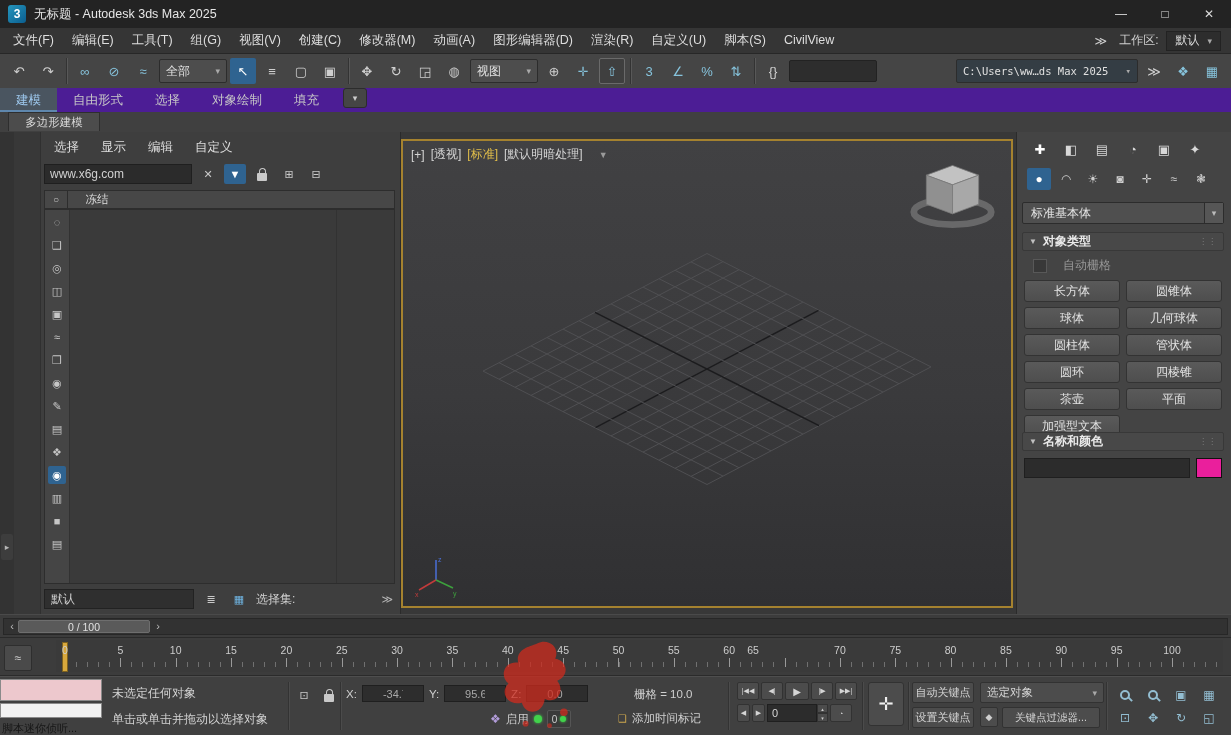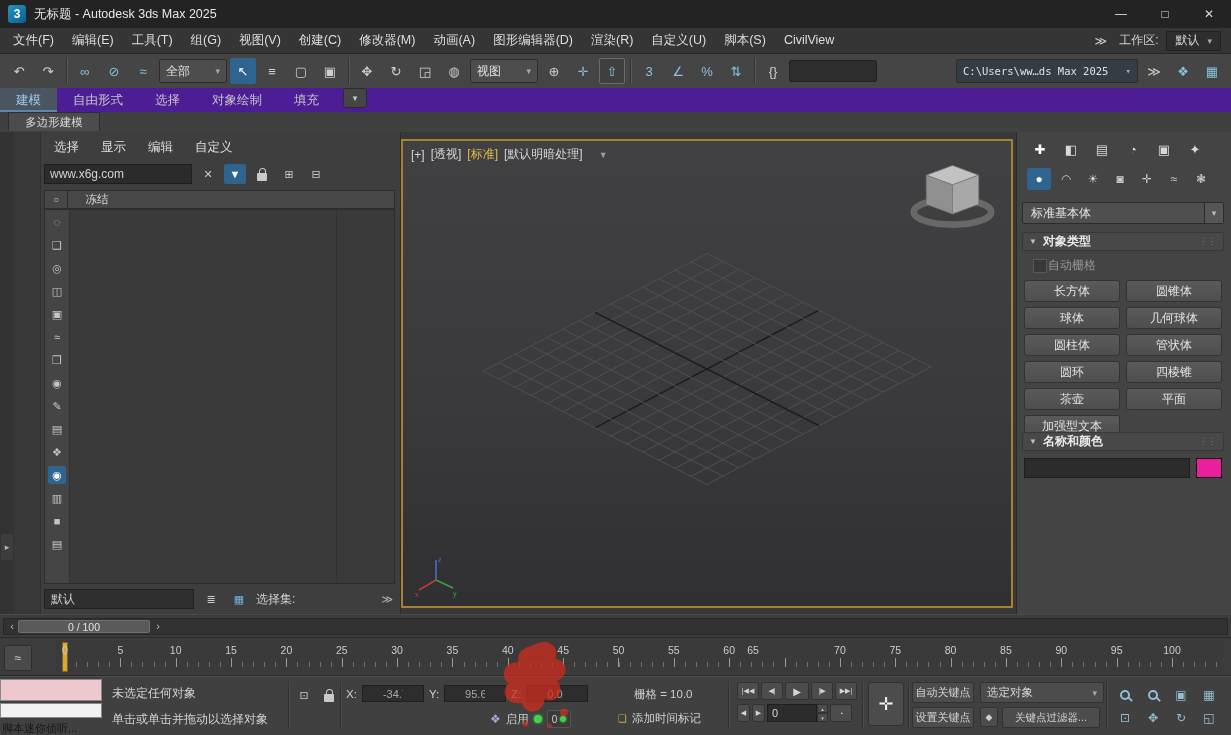--- a/index.html
+++ b/index.html
@@ -116,21 +116,21 @@
   .cp-combo{position:absolute;top:70px;left:5px;right:7px;height:22px;background:#4f4f4f;border:1px solid #2c2c2c;
             border-radius:2px;display:flex;align-items:center;padding-left:8px;font-size:12px;color:#e4e4e4;box-sizing:border-box}
   .combo-arrow{margin-left:auto;width:18px;height:100%;border-left:1px solid #2c2c2c;display:flex;align-items:center;
                justify-content:center;font-size:9px;color:#bbb;background:#565656}
   .rollout{position:absolute;left:5px;right:7px;height:19px;background:#484848;border:1px solid #383838;border-radius:2px;
            display:flex;align-items:center;padding:0 6px;gap:6px;box-sizing:border-box}
   .rollout.r1{top:100px}.rollout.r2{top:300px}
   .r-arrow{font-size:8px;color:#c0c0c0}
   .r-title{font-size:12px;font-weight:bold;color:#eaeaea}
   .grip{margin-left:auto;color:#7e7e7e;font-size:8px;letter-spacing:1px}
-  .autogrid{position:absolute;top:125px;left:16px;display:flex;align-items:center;gap:1px}
+  .autogrid{position:absolute;top:125px;left:16px;display:flex;align-items:center;gap:16px}
   .checkbox{width:12px;height:12px;background:#383838;border:1px solid #585858;display:inline-block}
   .autogrid-label{font-size:12px;color:#969696}
   .obj-grid{position:absolute;top:148px;left:7px;right:9px;display:grid;grid-template-columns:1fr 1fr;gap:5px 6px}
   .obj-btn{height:20px;background:linear-gradient(#5a5a5a,#4e4e4e);border:1px solid #333;border-radius:3px;
            color:#e2e2e2;font-size:12px;display:flex;align-items:center;justify-content:center;white-space:nowrap}
   .namecolor{position:absolute;top:326px;left:7px;right:9px;display:flex;gap:6px}
   .name-input{flex:1;height:20px;background:#2c2c2c;border:1px solid #1f1f1f;color:#ddd;padding:0 4px;
               box-sizing:border-box;font-size:12px;outline:none}
   .swatch{width:26px;height:20px;border:1px solid #111;box-sizing:border-box}
 

